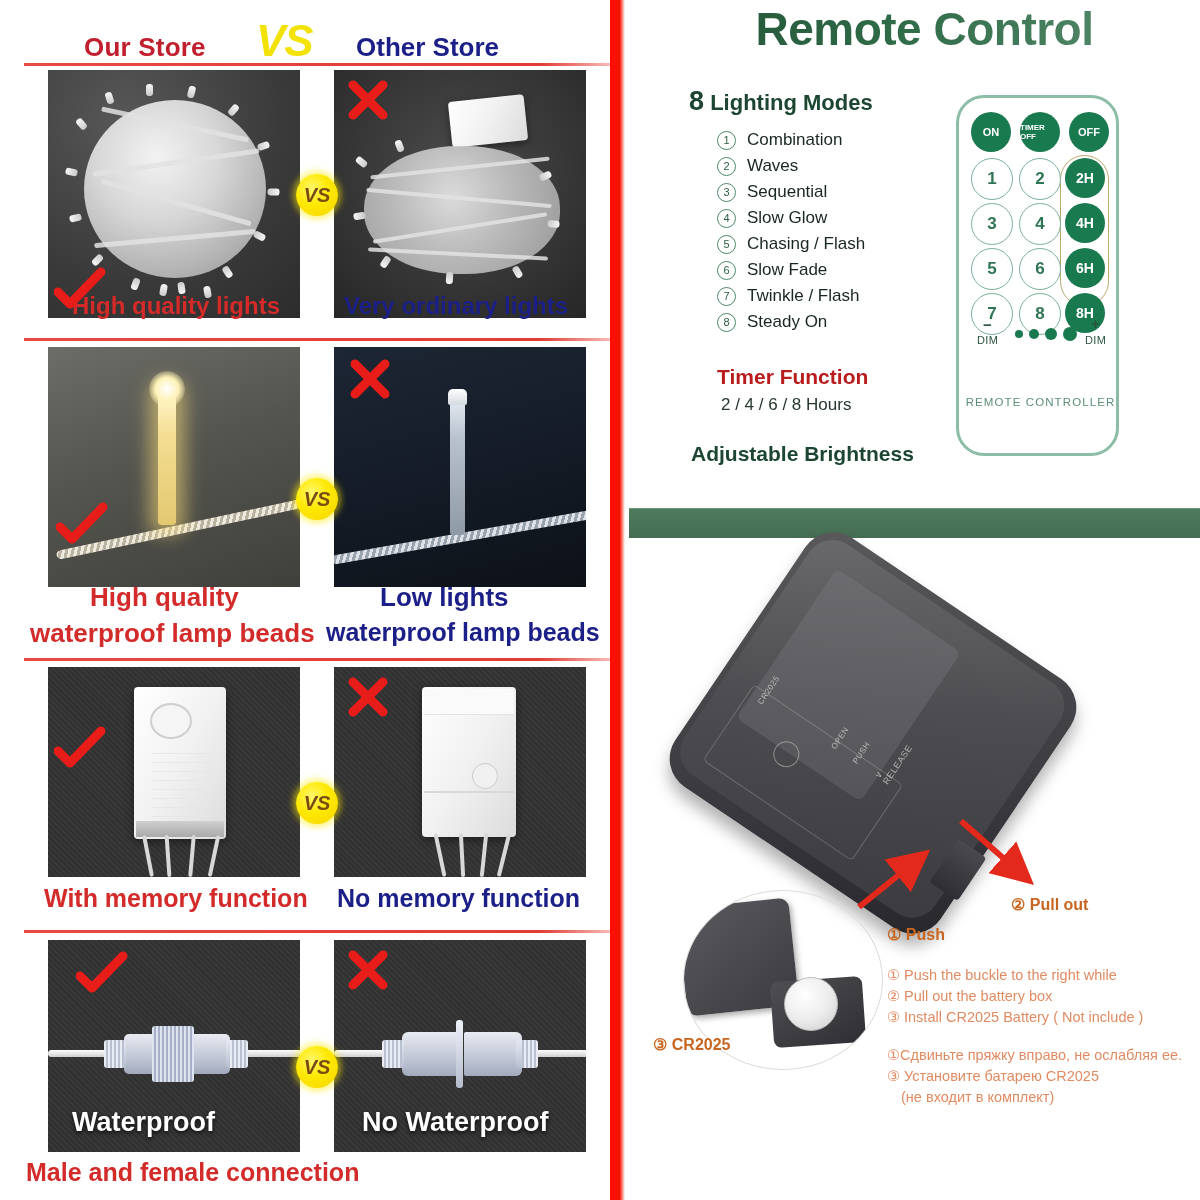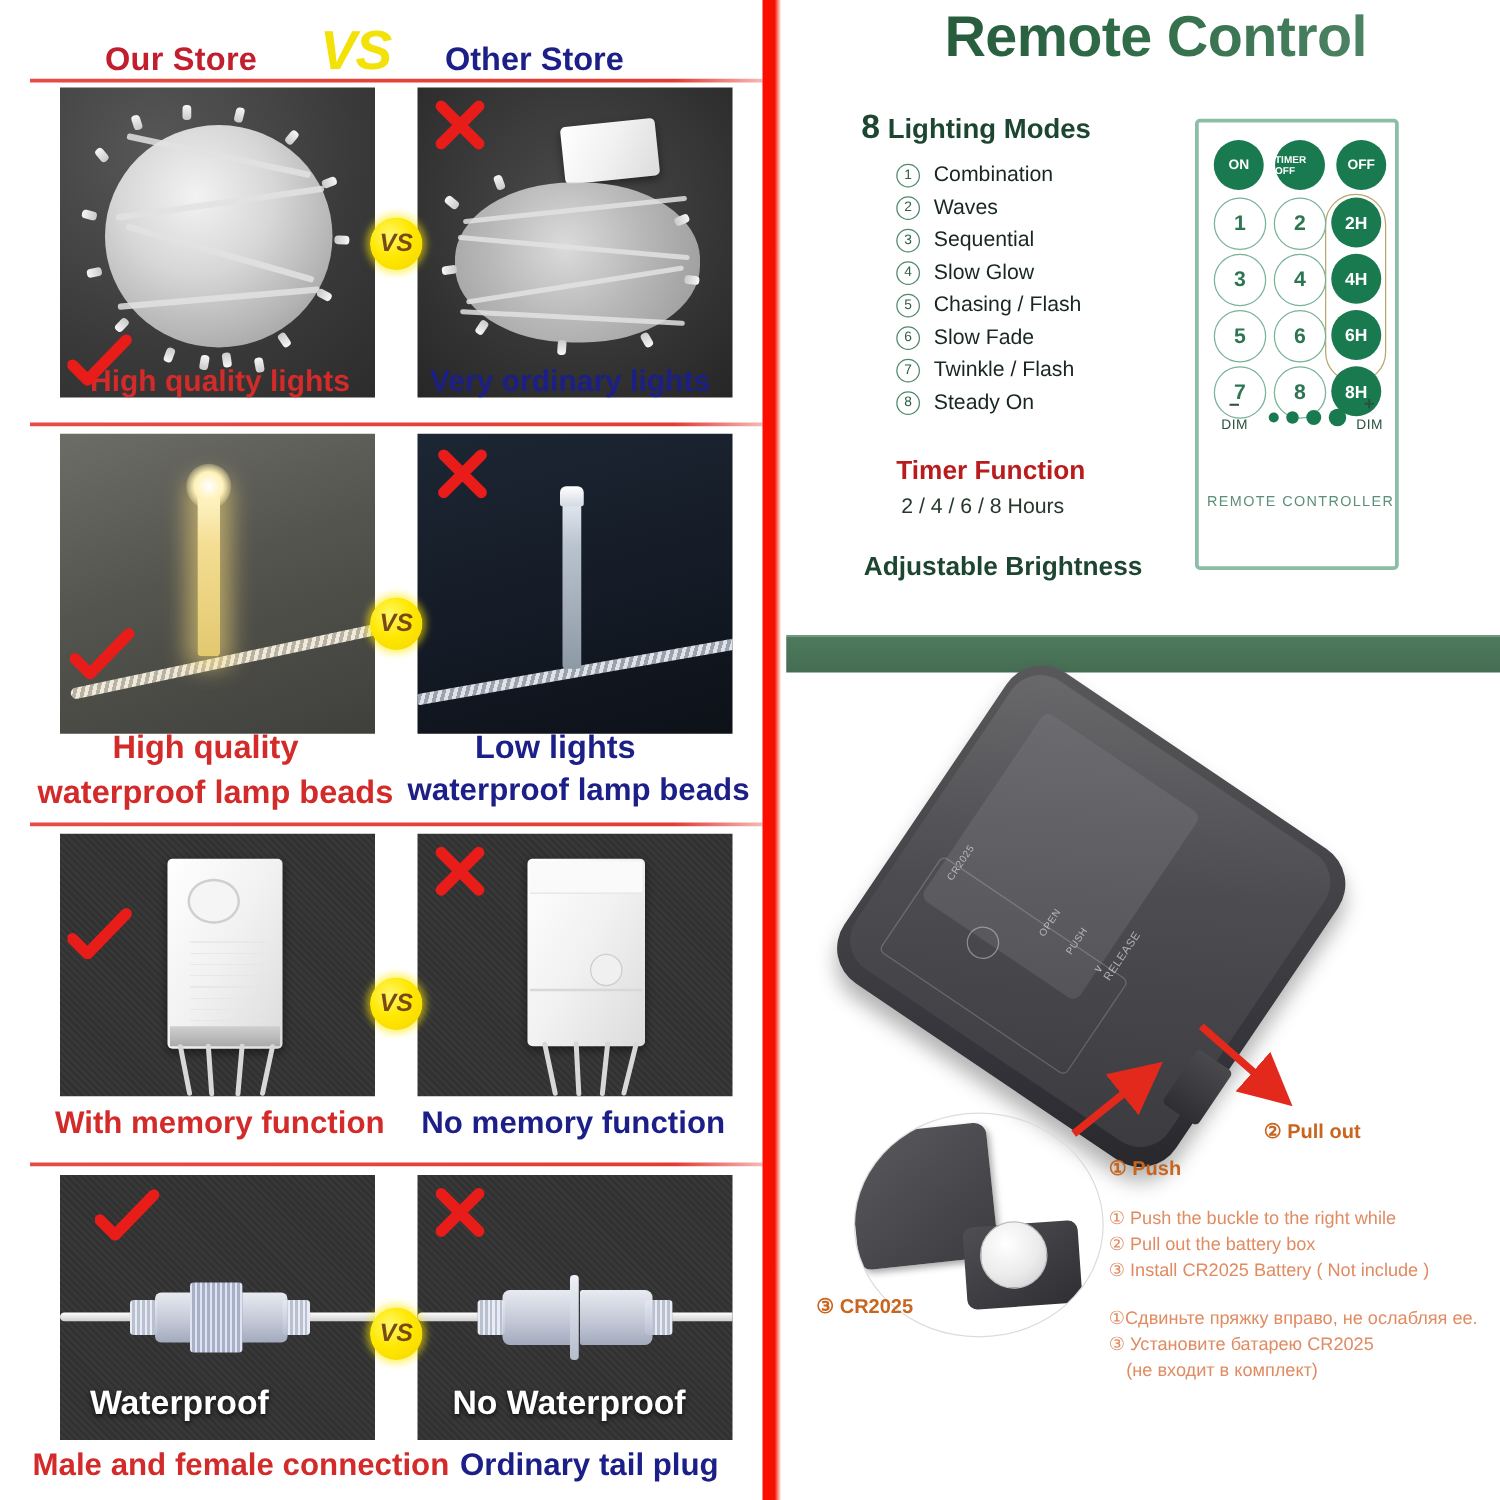--- a/index.html
+++ b/index.html
@@ -103,21 +103,21 @@
       color:#2c5f45; font-size:11px; display:flex; align-items:center; justify-content:center;
       margin-right:11px; flex:0 0 19px; }
   .mode-lbl { font-size:17px; color:#18271f; }
 
   #timer-head { position:absolute; left:92px; top:365px; font-size:21px; font-weight:bold; color:#b91c1c; }
   #timer-sub  { position:absolute; left:96px; top:395px; font-size:17px; color:#26382e; }
   #bright-head{ position:absolute; left:66px; top:442px; font-size:21px; font-weight:bold; color:#1d4632; }
 
   
   #remote { position:absolute; left:331px; top:95px; width:163px; height:361px;
-      border:3px solid #8cbda6; border-radius:4px; background:#fff;padding-left:32px; }
+      border:3px solid #8cbda6; border-radius:28px; background:#fff;padding-left:32px; }
   .rbtn { position:absolute; border-radius:50%; display:flex; align-items:center;
       justify-content:center; font-weight:bold; }
   .rbtn.fill { background:#19794f; color:#fff; }
   .rbtn.hollow { background:#fff; color:#2e7553; border:1.4px solid #79b297; }
   .timer-outline { position:absolute; left:101px; top:57px; width:49px; height:151px;
       border:1.3px solid #b8a86b; border-radius:25px; }
   #dimrow { position:absolute; left:10px; top:218px; width:143px; height:34px; }
   .dim-sign { position:absolute; font-size:15px; color:#2a523f; font-weight:bold; }
   .dim-word { position:absolute; font-size:11px; color:#2a523f; letter-spacing:.4px; }
   .dim-dot { position:absolute; border-radius:50%; background:#19794f; }
@@ -349,21 +349,20 @@
         <div class="wp-label" style="left:28px; bottom:14px">No Waterproof</div>
         <div class="cross" style="left:12px; top:8px">
           <svg viewBox="0 0 44 44">
               <path d="M7 7 L37 37 M37 7 L7 37" stroke="#e81c18" stroke-width="9" fill="none" stroke-linecap="round"></path>
             </svg>
         </div>
       </div>
       <div class="vs-badge" style="left:272px; top:112px">VS</div>
 
       <div class="cap cap-red" style="left:2px;   top:224px; font-size:25px">Male and female connection</div>
-      <div class="cap cap-blue" style="left:344px; top:224px; font-size:25px">Ordinary tail plug</div>
     </div>
   </div>
 
   <div class="vdivider-red"></div>
 
   <div id="right-panel">
 
     <div id="rc-title">Remote Control</div>
 
     <div id="modes-head">

